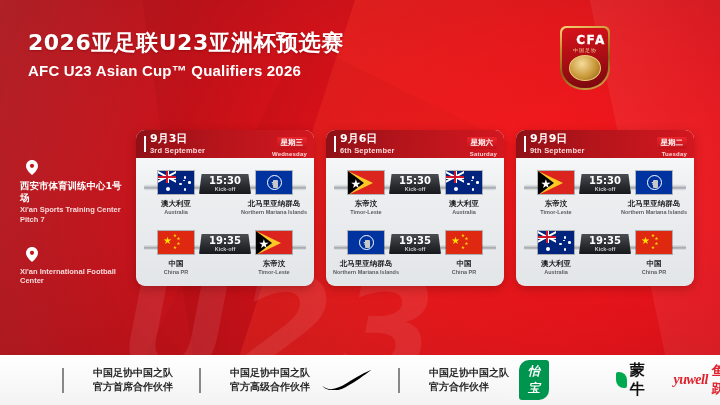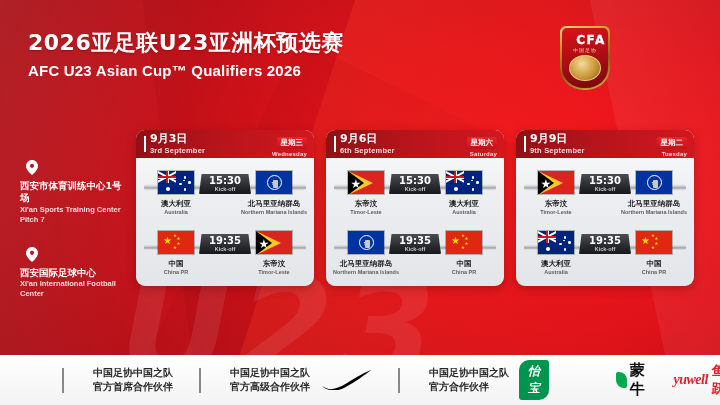--- a/index.html
+++ b/index.html
@@ -307,21 +307,20 @@
       <circle cx="6" cy="5.8" r="2.1" fill="#c3161c"></circle>
     </svg>
     <div class="venue-zh">西安市体育训练中心1号场</div>
     <div class="venue-en">Xi'an Sports Training Center Pitch 7</div>
   </div>
   <div class="venue" style="margin-top:12px;">
     <svg class="pin-icon" viewBox="0 0 12 15">
       <path d="M6 0C2.7 0 0 2.7 0 6c0 4.4 6 9 6 9s6-4.6 6-9c0-3.3-2.7-6-6-6z" fill="#ffffff"></path>
       <circle cx="6" cy="5.8" r="2.1" fill="#c3161c"></circle>
     </svg>
-    <div class="venue-zh">西安国际足球中心</div>
     <div class="venue-en">Xi'an International Football Center</div>
   </div>
 </div>
 
 <div id="cards">
 
   <div class="card">
     <div class="card-head">
       <div class="date-block">
         <div class="date-col">

